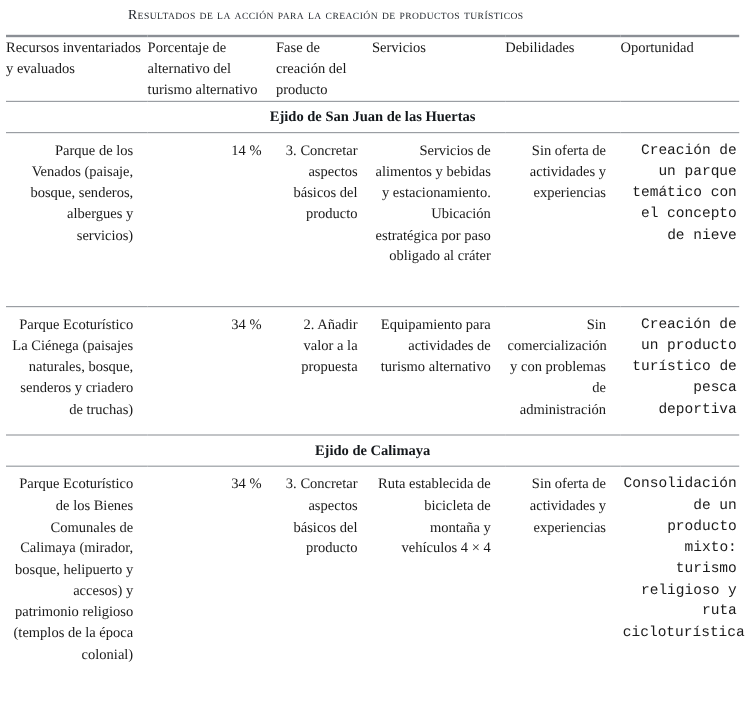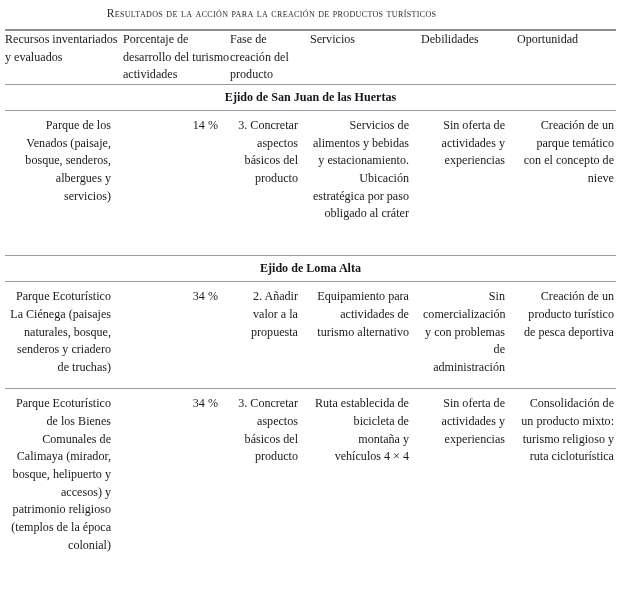--- a/index.html
+++ b/index.html
@@ -92,20 +92,21 @@
   tr.data-row td {
     padding: 6px 12px 10px 2px;
     line-height: 1.46;
     text-align: right;
   }
   tr.data-row td.pct {
     padding-left: 4px;
   }
   tr.data-row td:last-child {
     padding-right: 2px;
+    font-family: Liberation Mono, monospace;
   }
 
   
   .block-pad-1 { height: 22px; }
   .block-pad-2 { height: 2px; }
   .block-pad-3 { height: 18px; }
 </style>
 </head>
 <body>
 
@@ -119,21 +120,21 @@
         <col class="c2">
         <col class="c3">
       <col class="c4">
         <col class="c5">
         <col class="c6">
     </colgroup>
 
     <thead>
       <tr class="rule-top">
         <td class="hcell">Recursos inventariados y evaluados</td>
-        <td class="hcell">Porcentaje de desarrollo del turismo actividades</td>
+        <td class="hcell">Porcentaje de alternativo del turismo alternativo</td>
         <td class="hcell">Fase de creación del producto</td>
         <td class="hcell">Servicios</td>
         <td class="hcell">Debilidades</td>
         <td class="hcell">Oportunidad</td>
       </tr>
     </thead>
 
     <tbody>
 
       <tr class="section-row rule-thin">
@@ -144,35 +145,35 @@
         <td class="pct">14 %</td>
         <td>3. Concretar aspectos básicos del producto</td>
         <td>Servicios de alimentos y bebidas y estacionamiento. Ubicación estratégica por paso obligado al cráter</td>
         <td>Sin oferta de actividades y experiencias</td>
         <td>Creación de un parque temático con el concepto de nieve</td>
       </tr>
       <tr>
         <td colspan="6" class="block-pad-1"></td>
       </tr>
 
-      <tr class="section-row rule-thin">
-        <td colspan="6">Ejido de Loma Alta</td>
-      </tr>
       <tr class="data-row rule-thin">
         <td>Parque Ecoturístico La Ciénega (paisajes naturales, bosque, senderos y criadero de truchas)</td>
         <td class="pct">34 %</td>
         <td>2. Añadir valor a la propuesta</td>
         <td>Equipamiento para actividades de turismo alternativo</td>
         <td>Sin comercialización y con problemas de administración</td>
         <td>Creación de un producto turístico de pesca deportiva</td>
       </tr>
       <tr>
         <td colspan="6" class="block-pad-2"></td>
       </tr>
 
+      <tr class="section-row rule-thin">
+        <td colspan="6">Ejido de Calimaya</td>
+      </tr>
       <tr class="data-row rule-thin">
         <td>Parque Ecoturístico de los Bienes Comunales de Calimaya (mirador, bosque, helipuerto y accesos) y patrimonio religioso (templos de la época colonial)</td>
         <td class="pct">34 %</td>
         <td>3. Concretar aspectos básicos del producto</td>
         <td>Ruta establecida de bicicleta de montaña y vehículos 4 × 4</td>
         <td>Sin oferta de actividades y experiencias</td>
         <td>Consolidación de un producto mixto: turismo religioso y ruta cicloturística</td>
       </tr>
       <tr>
         <td colspan="6" class="block-pad-3"></td>

